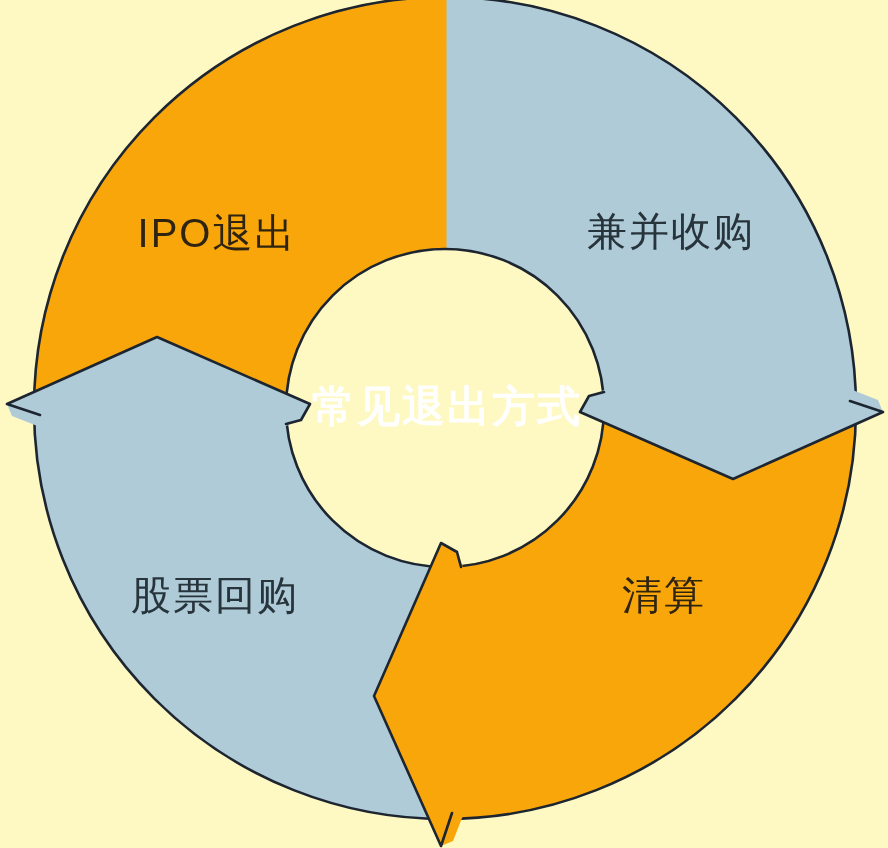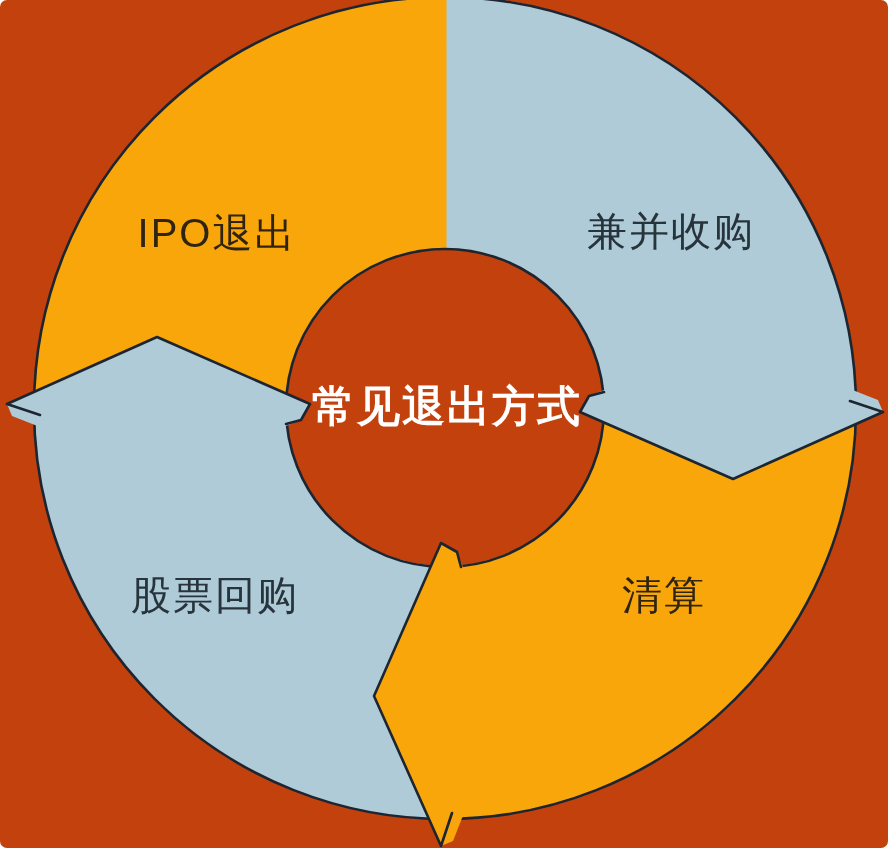--- a/index.html
+++ b/index.html
@@ -23,21 +23,21 @@
   .hub-label {
     font-family: "Liberation Serif", "DejaVu Serif", serif;
     font-size: 43px;
     font-weight: bold;
     letter-spacing: 2px;
   }
 </style>
 </head>
 <body>
 
-<div class="stage" style="background-color: #c2410c; border-radius: 7px;">
+<div class="stage" style="background-color: #fef9c3;">
   <svg width="888" height="848" viewBox="0 0 888 848">
 
     <path d="M 445,-4 A 411,411 0 0 1 856,408 L 604,408 A 159,159 0 0 0 445,249 Z" fill="#AFCBD7"></path>
 
     <path d="M 856,408 A 411,411 0 0 1 445,819 L 445,566 A 159,159 0 0 0 604,408 Z" fill="#F9A60A"></path>
 
     <path d="M 34,408 A 411,411 0 0 0 445,819 L 445,566 A 159,159 0 0 1 286,408 Z" fill="#AFCBD7"></path>
 
     <path d="M 446.5,-4 A 411,411 0 0 0 34,408 L 286,408 A 159,159 0 0 1 446.5,249 Z" fill="#F9A60A"></path>
 

